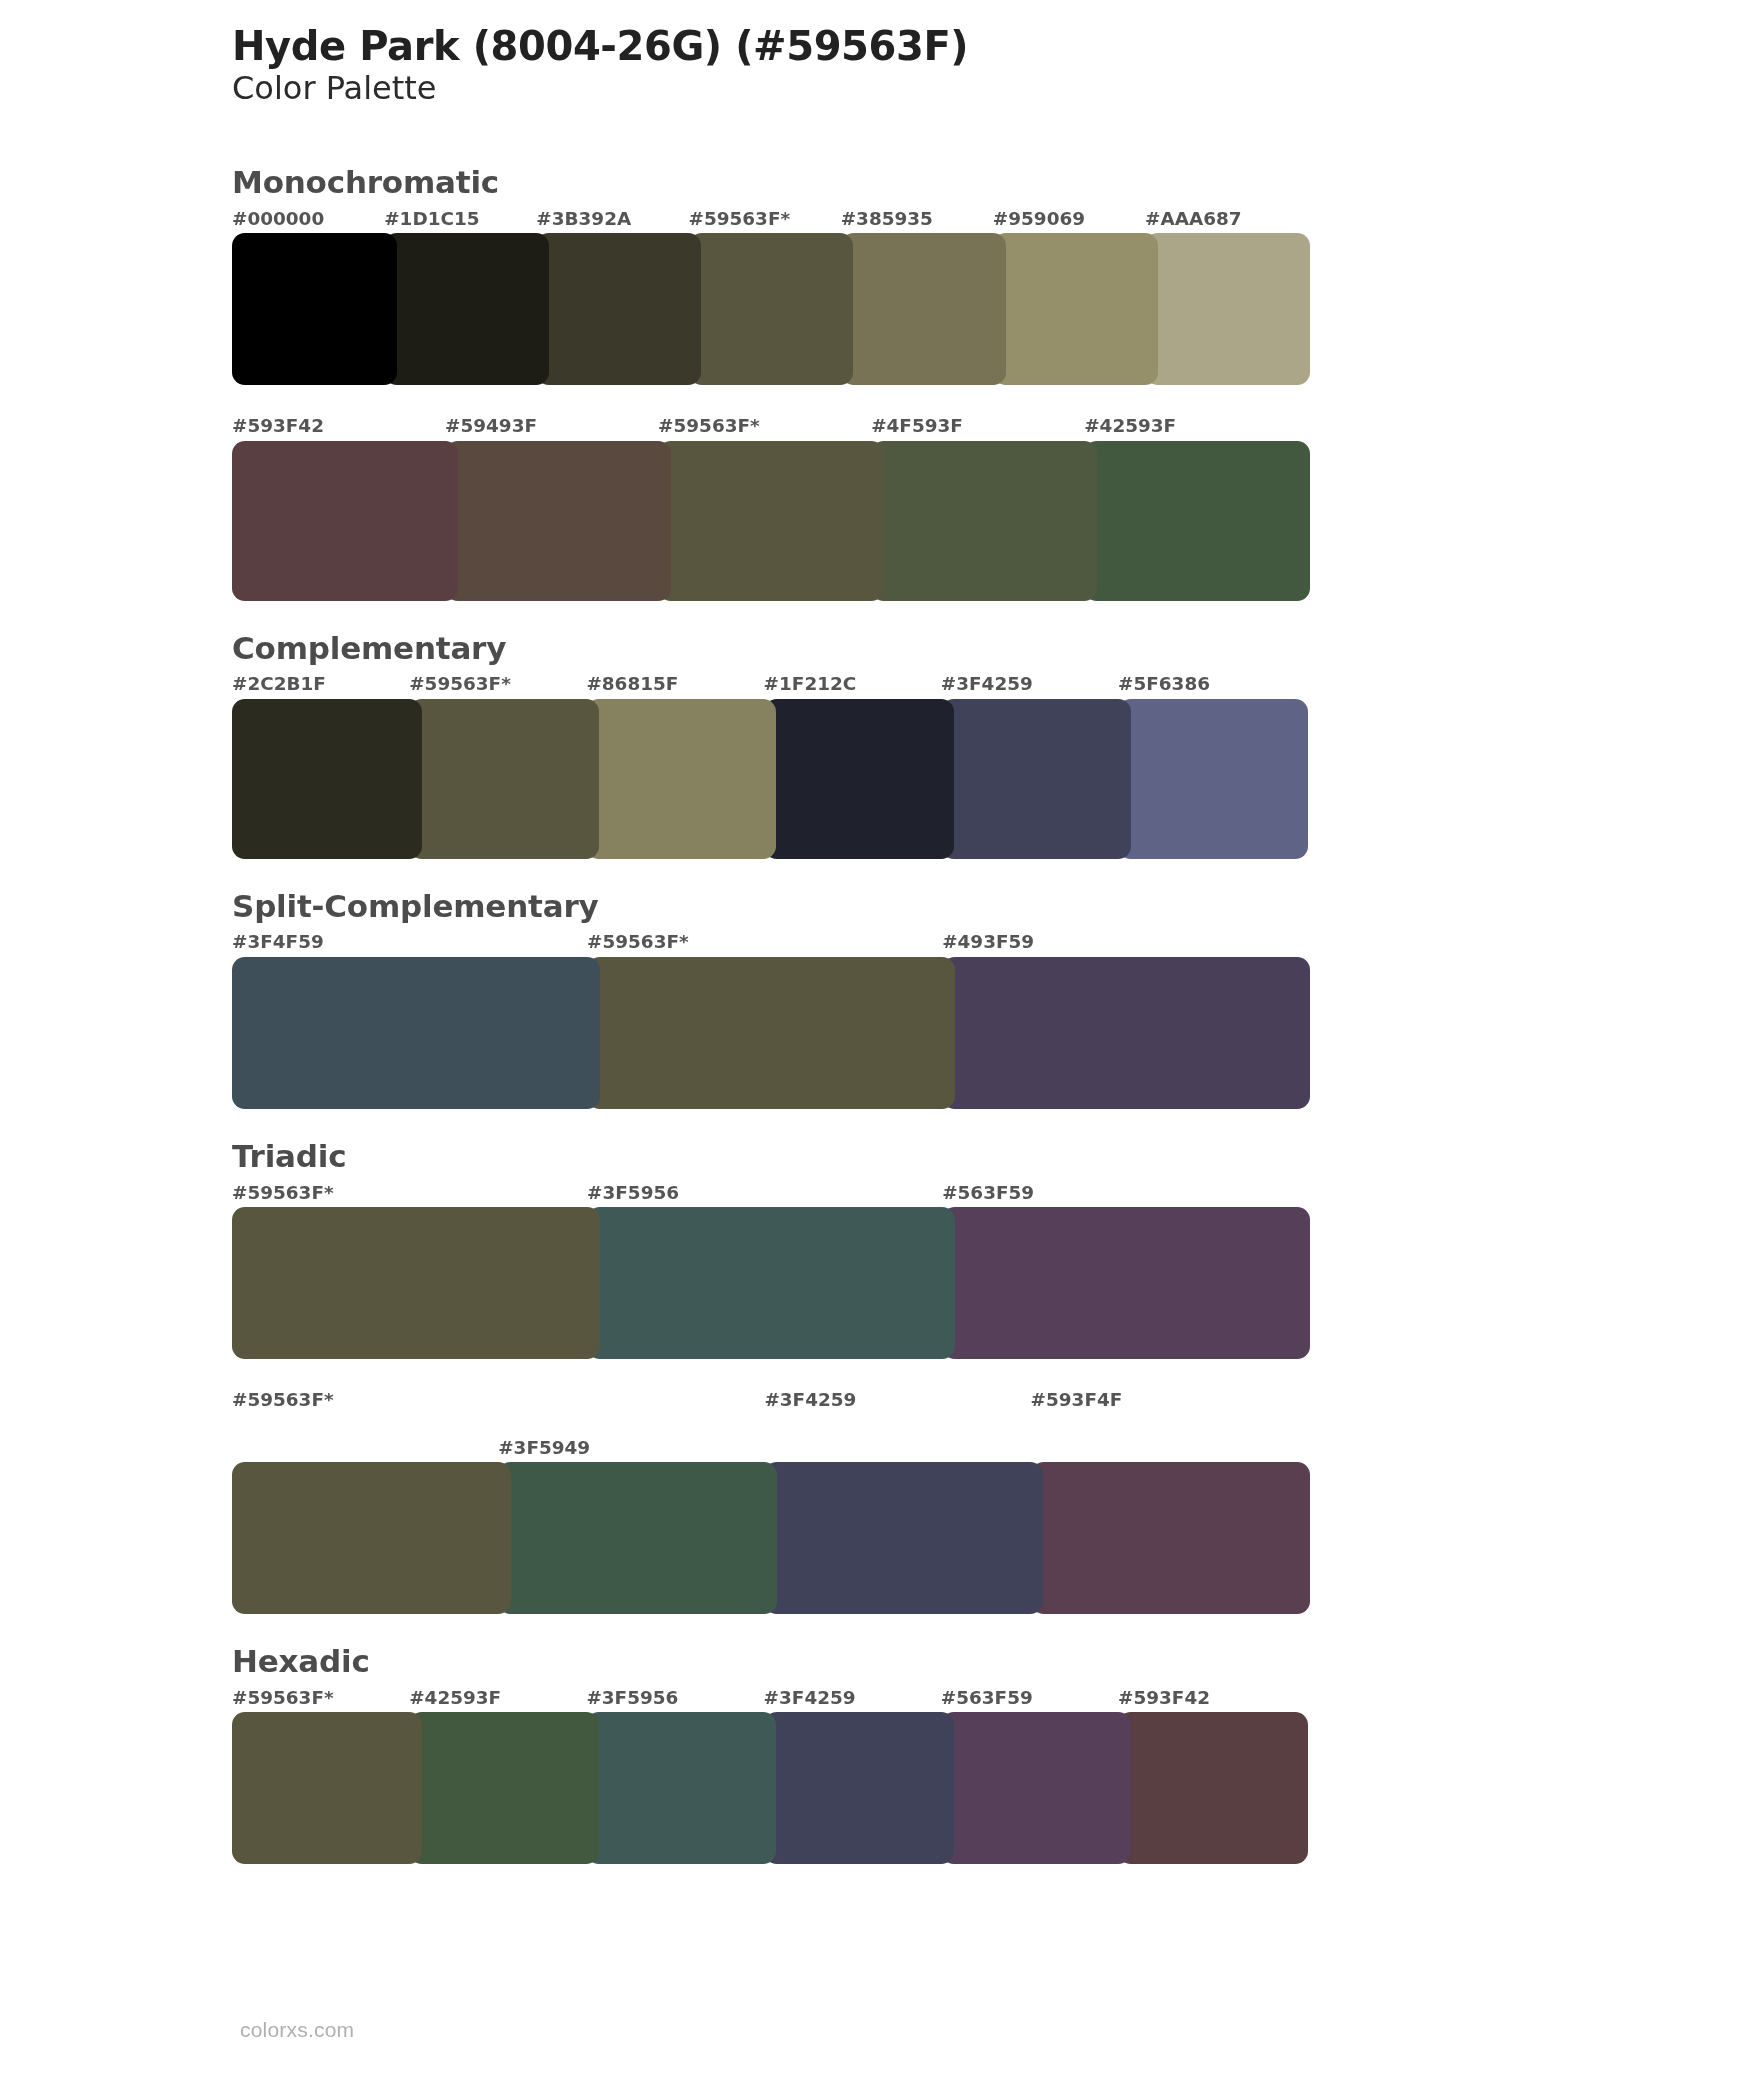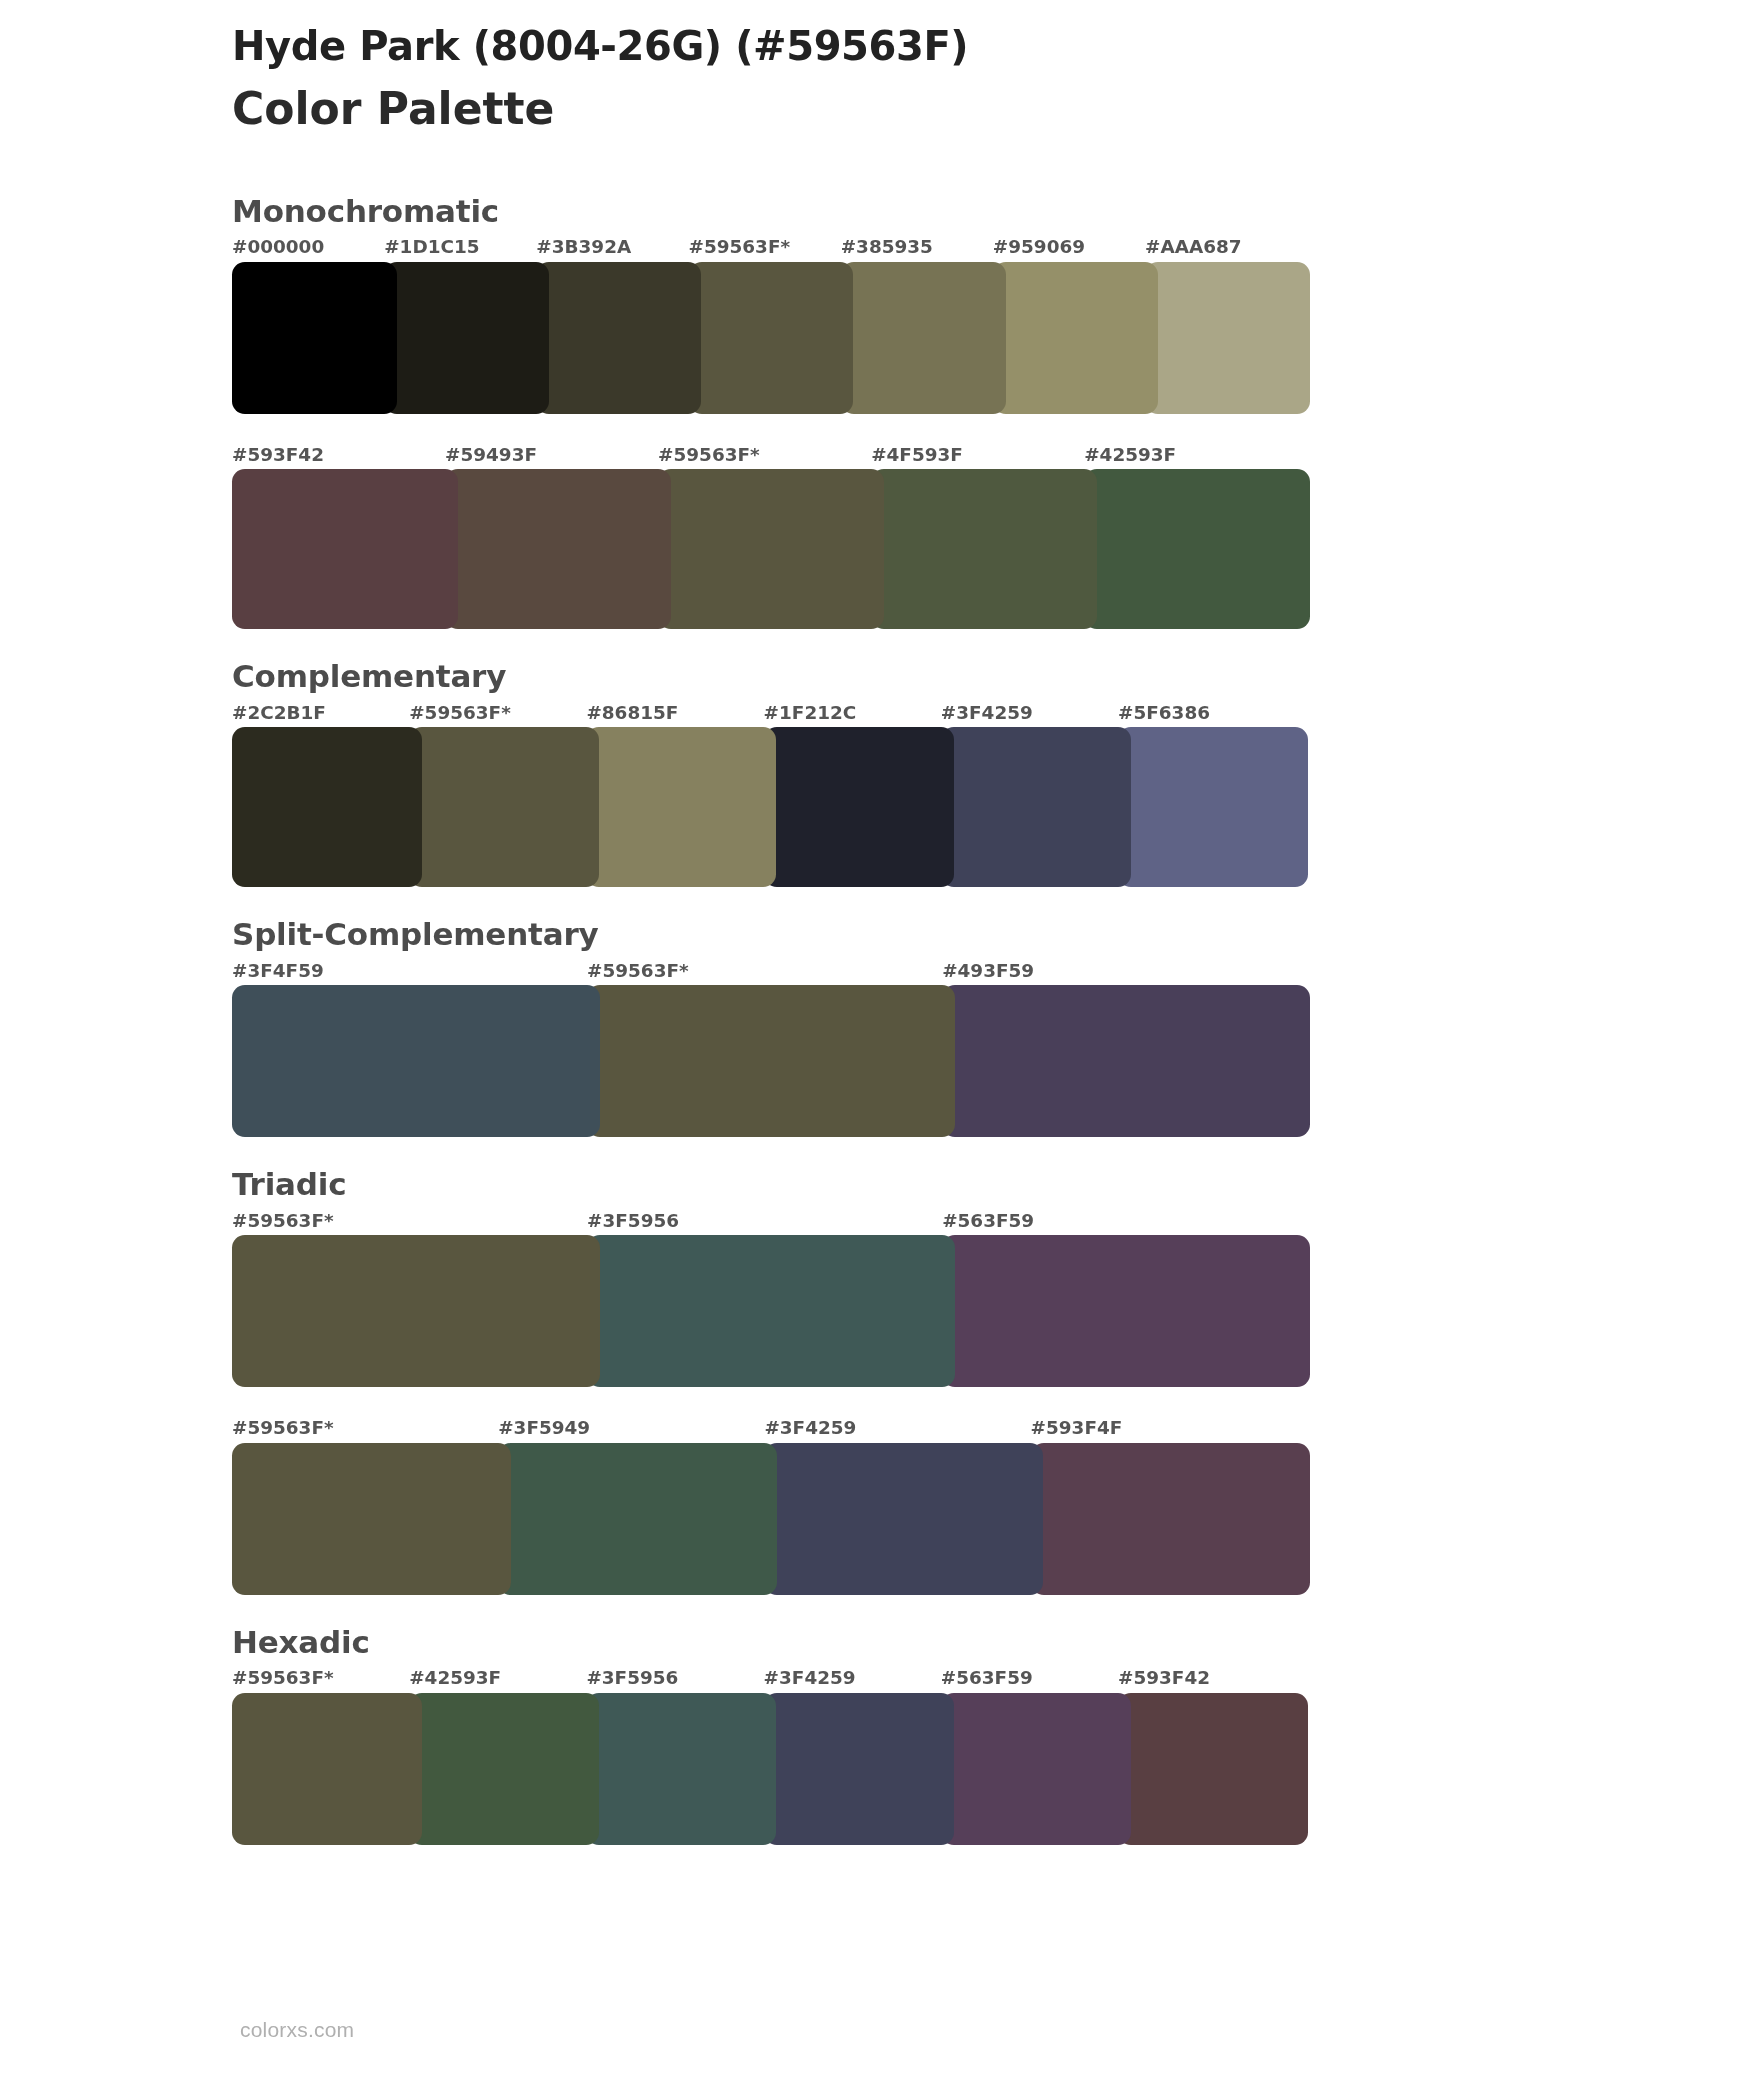--- a/index.html
+++ b/index.html
@@ -37,25 +37,25 @@
     font-size: 40px;
     font-weight: bold;
     color: #222222;
     letter-spacing: -0.4px;
     line-height: 1.12;
     margin: 0;
     white-space: nowrap;
   }
   .page-subtitle {
     font-family: "DejaVu Sans", sans-serif;
-    font-size: 44px;
-    font-weight: bold;
+    font-size: 32px;
+    font-weight: normal;
     color: #2b2b2b;
     line-height: 1.2;
-    margin: 14px 0 0 0;
+    margin: 0 0 0 0;
   }
 
   
   .sections {
     margin-top: 58px;
   }
   .palette-section {
     margin-bottom: 30px;
   }
   .section-title {
@@ -204,21 +204,21 @@
           </div>
           <div class="swatch-row">
             <div class="swatch" title="#59563F*" style="width: 368px; background: rgb(89, 86, 63); z-index: 3;"></div>
             <div class="swatch" title="#3F5956" style="width: 368px; background: rgb(63, 89, 86); z-index: 2;"></div>
             <div class="swatch" title="#563F59" style="width: 368px; background: rgb(86, 63, 89); z-index: 1;"></div>
           </div>
         </div>
         <div class="palette-section">
           <div class="swatch-labels">
             <div class="swatch-label" style="width: 279px;">#59563F*</div>
-            <div class="swatch-label" style="width: 279px;">#3F5949</div>
+            <div class="swatch-label" style="width: 279px; margin-top: 48px;">#3F5949</div>
             <div class="swatch-label" style="width: 279px;">#3F4259</div>
             <div class="swatch-label" style="width: 279px;">#593F4F</div>
           </div>
           <div class="swatch-row">
             <div class="swatch" title="#59563F*" style="width: 279px; background: rgb(89, 86, 63); z-index: 4;"></div>
             <div class="swatch" title="#3F5949" style="width: 279px; background: rgb(63, 89, 73); z-index: 3;"></div>
             <div class="swatch" title="#3F4259" style="width: 279px; background: rgb(63, 66, 89); z-index: 2;"></div>
             <div class="swatch" title="#593F4F" style="width: 279px; background: rgb(89, 63, 79); z-index: 1;"></div>
           </div>
         </div>

